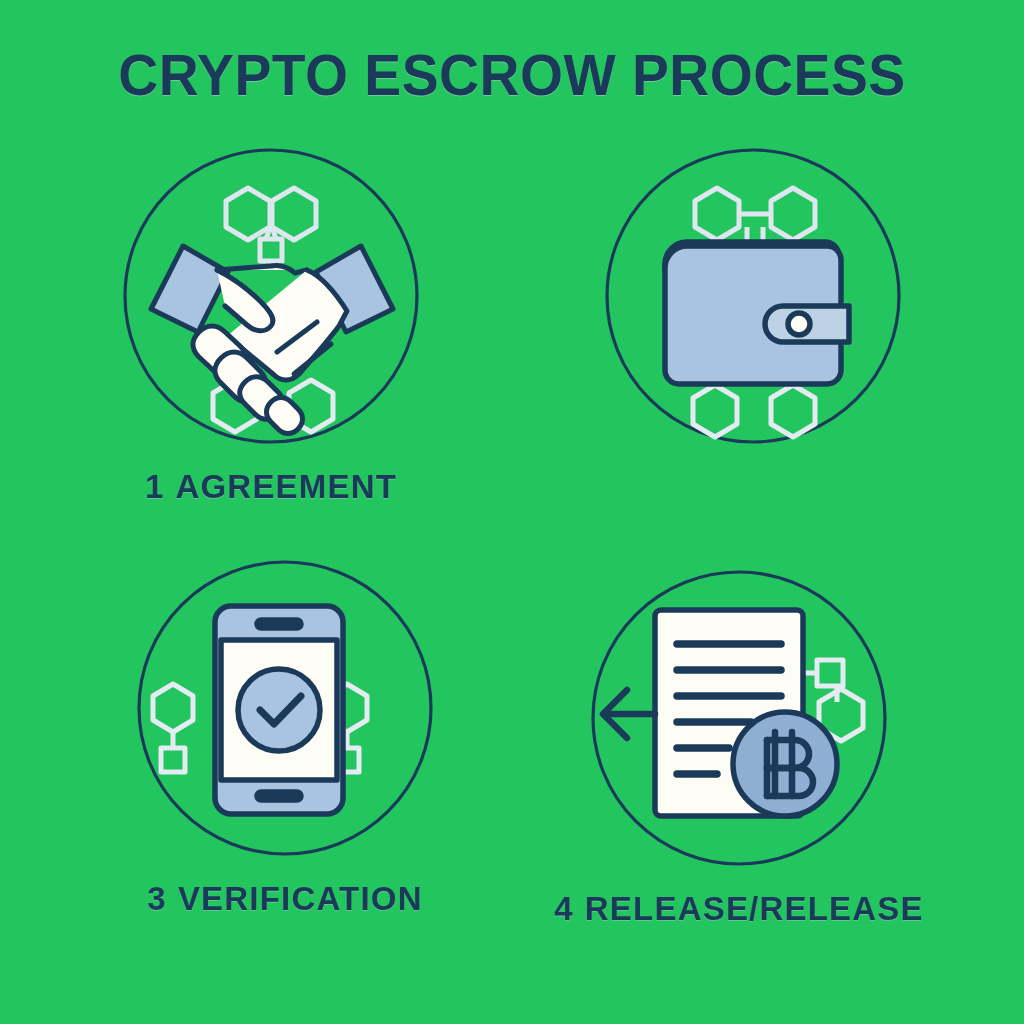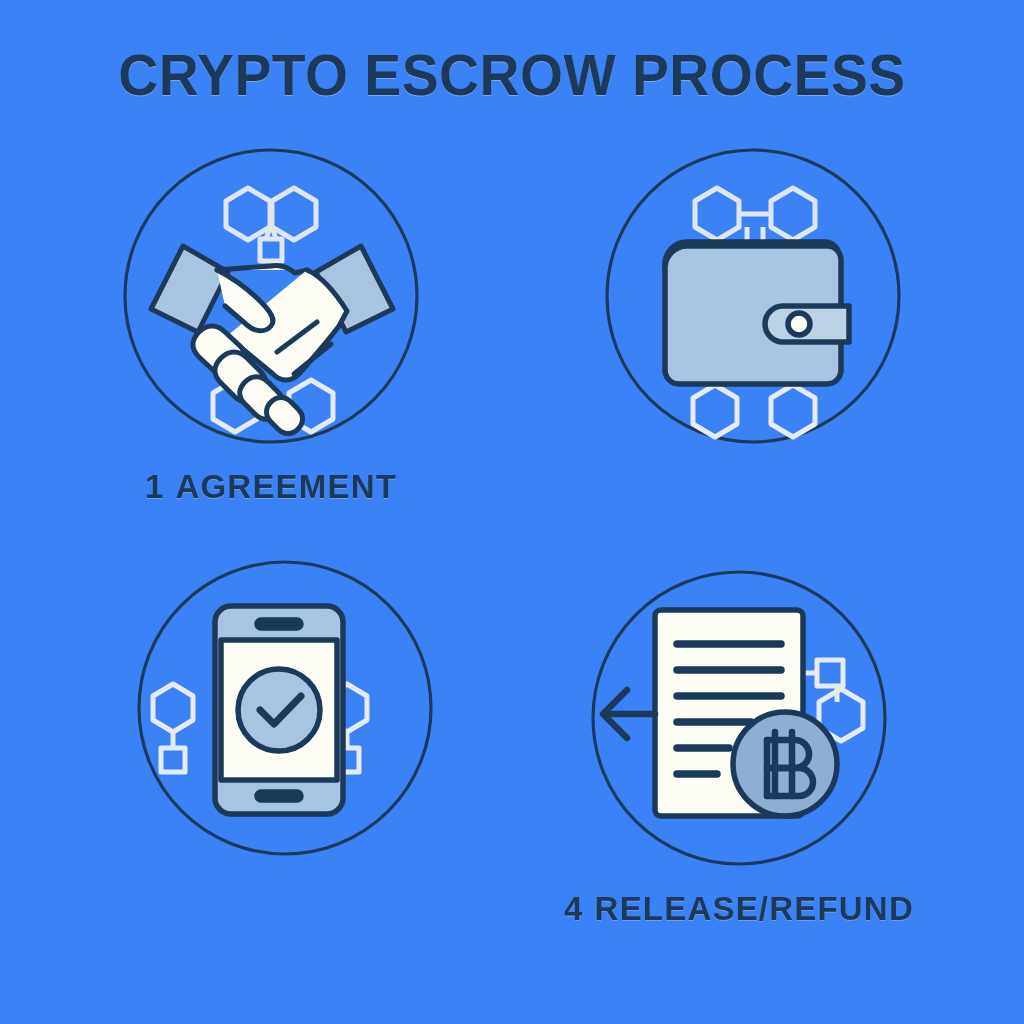--- a/index.html
+++ b/index.html
@@ -10,21 +10,21 @@
     width: 1024px;
     height: 1024px;
     background: #fdfdf6;
     font-family: "Liberation Sans", sans-serif;
     overflow: hidden;
   }
   .poster {
     position: relative;
     width: 1024px;
     height: 1024px;
-    background: #3b82f6;
+    background: #22c55e;
     box-sizing: border-box;
   }
   .poster-title {
     position: absolute;
     top: 42px;
     left: 0;
     width: 1024px;
     text-align: center;
     font-family: "Liberation Sans", sans-serif;
     font-weight: bold;
@@ -180,20 +180,23 @@
           <g stroke="#1b3a59" stroke-width="5.5" stroke-linejoin="round">
             <rect x="80" y="48" width="128" height="208" rx="16" fill="#a9c4e0"></rect>
             <rect x="86" y="82" width="116" height="140" fill="#fdfdf6"></rect>
             <rect x="122" y="62" width="44" height="8" rx="4" fill="#1b3a59"></rect>
             <rect x="122" y="234" width="44" height="8" rx="4" fill="#1b3a59"></rect>
             <circle cx="144" cy="152" r="41" fill="#a9c4e0"></circle>
             <path d="M125,152 L139,166 L166,138" fill="none" stroke-linecap="round" stroke-width="7"></path>
           </g>
         </svg>
       </div>
+      <div class="step-label">
+        <span class="num">3</span><span>VERIFICATION</span>
+      </div>
     </div>
 
     <div class="step step-4">
       <div class="icon-circle">
         <svg width="300" height="300" viewBox="0 0 300 300" aria-hidden="true">
           <circle cx="150" cy="150" r="146" fill="none" stroke="#1b3a59" stroke-width="3.2"></circle>
           <g stroke="#e4ebf2" stroke-width="5" fill="none" stroke-linejoin="round">
             <rect x="228" y="92" width="26" height="26"></rect>
             <line x1="212" y1="105" x2="228" y2="105"></line>
             <line x1="248" y1="118" x2="248" y2="134"></line>
@@ -224,18 +227,18 @@
               <line x1="186" y1="164" x2="186" y2="228"></line>
               <line x1="203" y1="164" x2="203" y2="228"></line>
               <path d="M178,172 H206 a14,14 0 0 1 0,28 H178"></path>
               <path d="M178,200 H210 a14,14 0 0 1 0,28 H178"></path>
               <line x1="178" y1="172" x2="178" y2="228"></line>
             </g>
           </g>
         </svg>
       </div>
       <div class="step-label">
-        <span class="num">4</span><span>RELEASE/REFUND</span>
+        <span class="num">4</span><span>RELEASE/RELEASE</span>
       </div>
     </div>
 
   </div>
 </div>
 
 </body></html>

